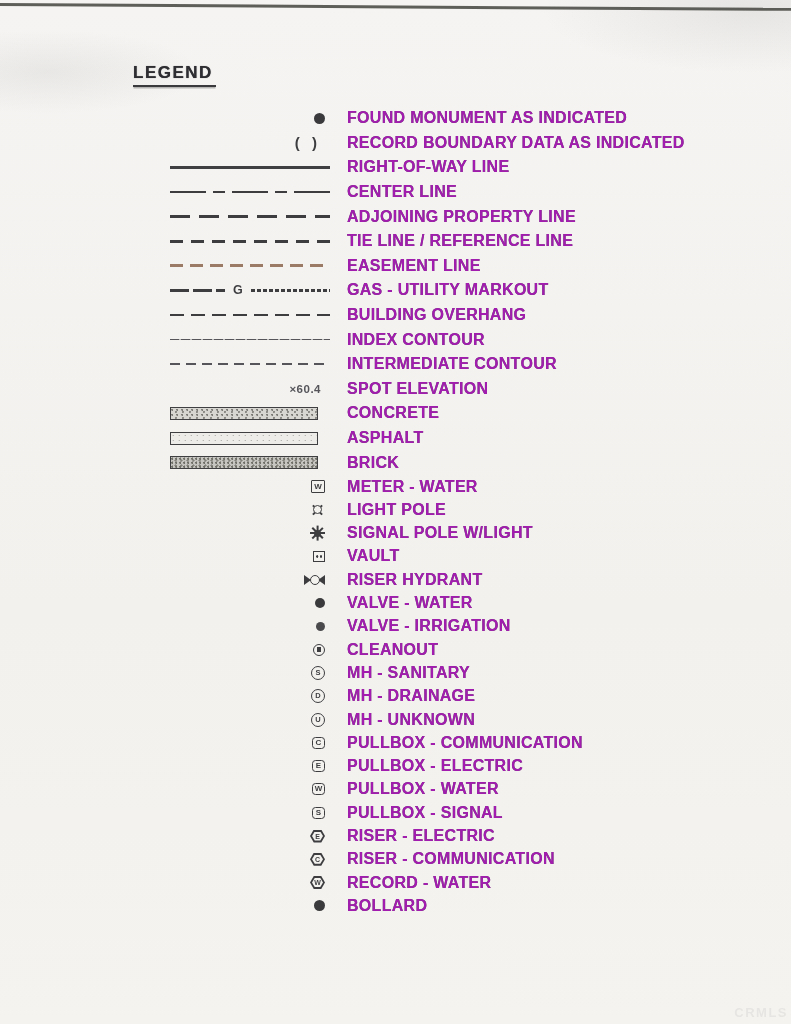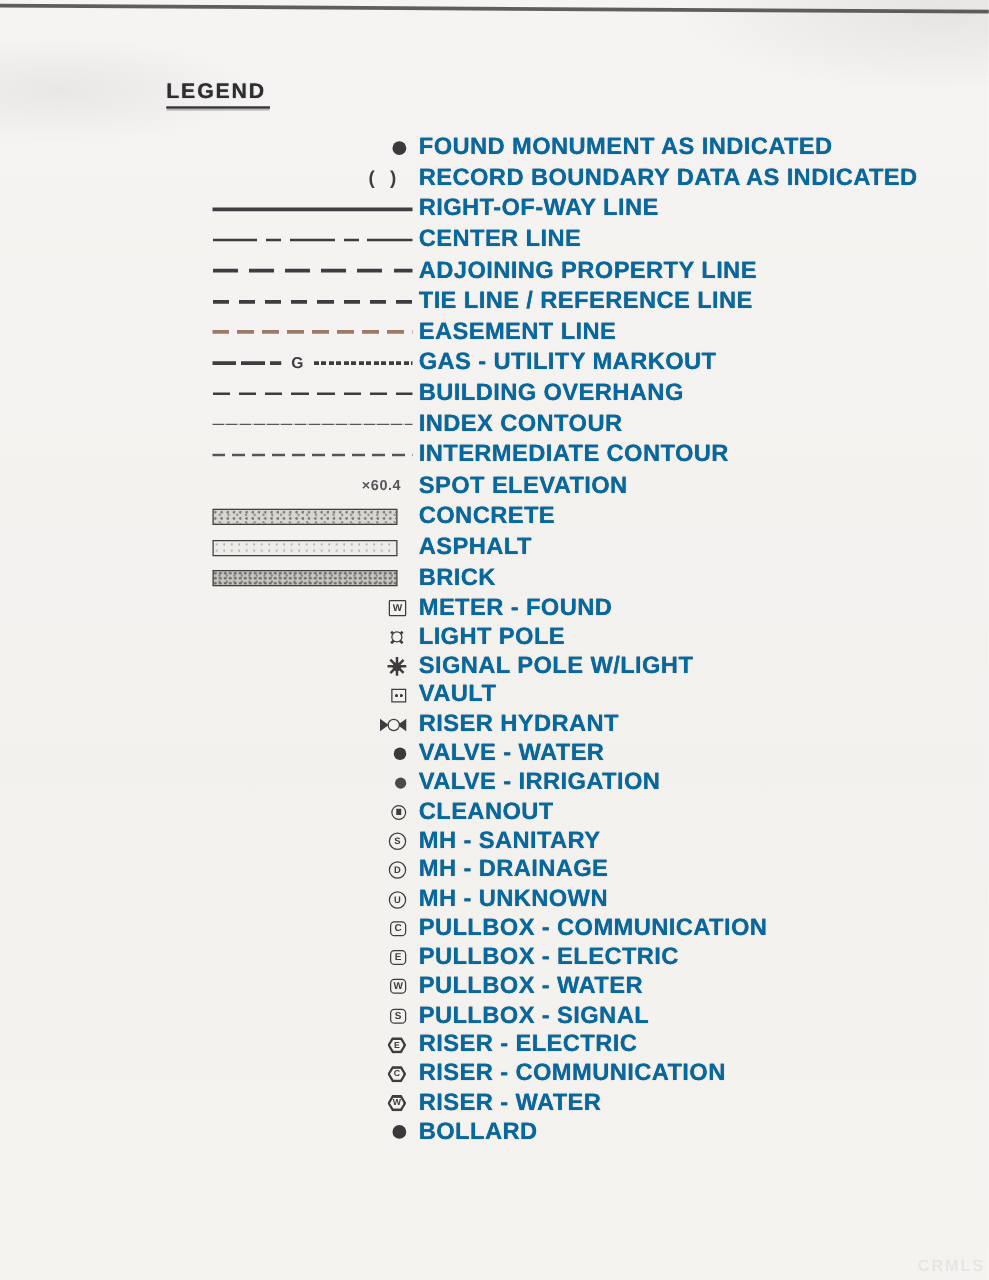--- a/index.html
+++ b/index.html
@@ -19,21 +19,21 @@
     transform:rotate(0.35deg);transform-origin:left center;opacity:.85}
   .title{position:absolute;left:133px;top:63px;font-size:17px;font-weight:700;color:#2e2e32;
     letter-spacing:1.5px;border-bottom:2.5px solid #3a3a3c;padding:0 3px 2px 0;
     text-shadow:0 0 .7px rgba(46,46,50,.9);box-shadow:0 2px 0 -0.5px rgba(70,70,70,.35)}
   .rows{position:absolute;left:170px;top:106px;width:560px}
   .r{display:flex;align-items:center;height:23.3px}
   .r.tall{height:24.6px}
   .sym{width:165px;flex:0 0 165px;display:flex;align-items:center;justify-content:flex-end;
     padding-right:10px}
   .sym.fill{justify-content:flex-start;padding-right:0}
-  .lbl{font-size:19px;font-weight:600;color:#0369a1;letter-spacing:.3px;
+  .lbl{margin-left:12px;font-size:16px;font-weight:600;color:#a21caf;letter-spacing:.3px;
     white-space:nowrap;text-shadow:0 0 .6px rgba(58,58,62,.85)}
   
   .line{width:160px}
   .l-prop{height:5px;background:var(--blue);border-radius:2px}
   .l-row{height:3px;background:#3f3f41}
   .l-center{height:2.6px;background:repeating-linear-gradient(90deg,var(--ink) 0 36px,transparent 36px 43px,var(--ink) 43px 55px,transparent 55px 62px)}
   .l-adj{height:2.8px;background:repeating-linear-gradient(90deg,var(--ink) 0 20px,transparent 20px 29px)}
   .l-tie{height:2.6px;background:repeating-linear-gradient(90deg,var(--ink) 0 13px,transparent 13px 21px)}
   .l-ease{height:2.8px;background:repeating-linear-gradient(90deg,var(--tan) 0 13px,transparent 13px 20px)}
   .l-boh{height:2px;background:repeating-linear-gradient(90deg,var(--ink) 0 14px,transparent 14px 21px)}
@@ -216,21 +216,21 @@
     <div class="sym">
         <div class="sw sw-brick"></div>
       </div>
     <div class="lbl">BRICK</div>
   </div>
 
   <div class="r">
     <div class="sym">
         <span class="box meter">W</span>
       </div>
-    <div class="lbl">METER - FOUND</div>
+    <div class="lbl">METER - WATER</div>
   </div>
 
   <div class="r">
     <div class="sym">
       <span class="lp">
         <span class="lp-b b1"></span>
           <span class="lp-b b2"></span>
           <span class="lp-c"></span>
       </span>
     </div>
@@ -360,21 +360,21 @@
     <div class="lbl">RISER - COMMUNICATION</div>
   </div>
 
   <div class="r">
     <div class="sym">
       <span class="hex">
           <span class="hexin"></span>
           <span class="hexlt">W</span>
         </span>
     </div>
-    <div class="lbl">RISER - WATER</div>
+    <div class="lbl">RECORD - WATER</div>
   </div>
 
   <div class="r">
     <div class="sym">
         <span class="dot s11"></span>
       </div>
     <div class="lbl">BOLLARD</div>
   </div>
 
 </div>

